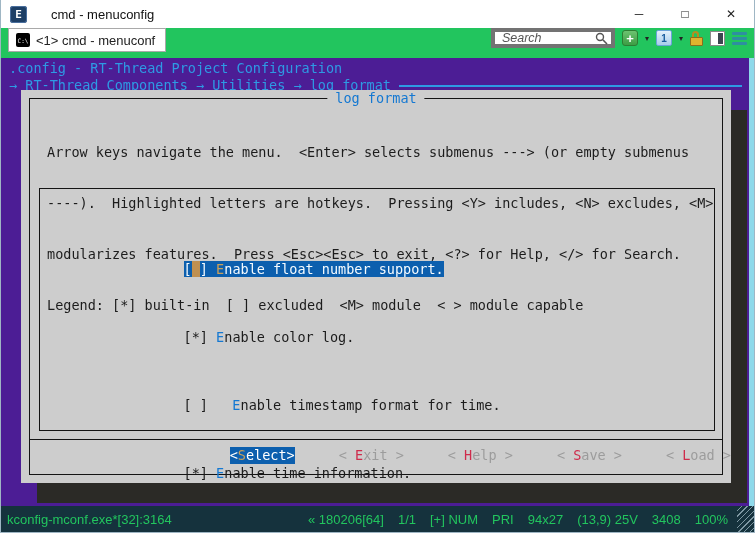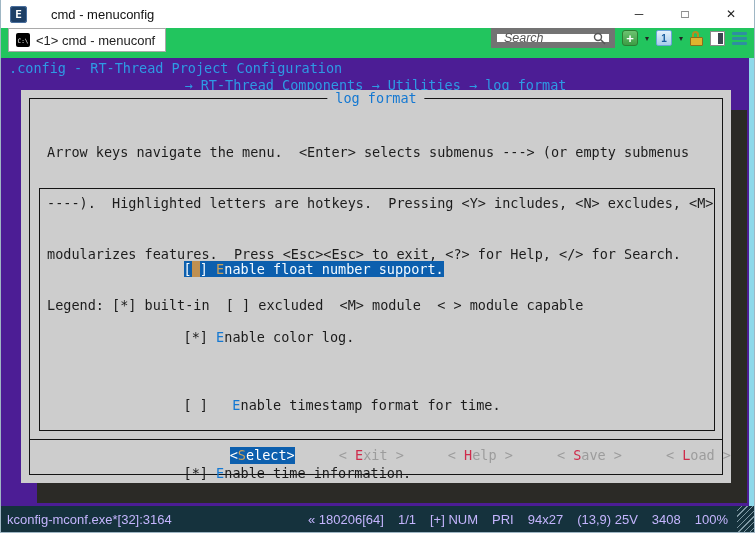--- a/index.html
+++ b/index.html
@@ -10,41 +10,41 @@
   .app-icon{width:17px;height:17px;border-radius:3px;background:#1d3f66;color:#fff;display:grid;place-items:center;
             font-family:"DejaVu Sans Mono",monospace;font-size:11px;font-weight:bold;box-shadow:inset 0 0 0 1px #4a6f9e;}
   .title{margin-left:24px;font-size:13px;color:#111;}
   .win-controls{margin-left:auto;display:flex;height:28px;}
   .win-btn{width:46px;height:28px;display:flex;align-items:center;justify-content:center;font-size:12px;color:#222;cursor:default;}
   
   .tabbar{height:28px;flex:0 0 28px;display:flex;align-items:flex-start;background:#22c55e;padding:0 4px 2px 4px;}
   .tab{height:22px;display:flex;align-items:center;gap:6px;padding:0 10px 0 7px;background:#fff;border:1px solid #a9a9a9;margin-left:3px;font-size:13px;color:#222;}
   .tab-icon{width:14px;height:14px;background:#000;color:#f2f2f2;display:grid;place-items:center;font-family:"DejaVu Sans Mono",monospace;font-size:6px;border-radius:2px;}
   .tabbar-right{margin-left:auto;display:flex;align-items:center;gap:7px;padding-right:3px;}
-  .searchbox{width:124px;height:20px;border:6px solid #737373;background:#fff;display:flex;align-items:center;padding:0 3px 0 5px;box-sizing:border-box;}
+  .searchbox{width:124px;height:20px;border:4px solid #737373;background:#fff;display:flex;align-items:center;padding:0 3px 0 5px;box-sizing:border-box;}
   .searchbox input{border:0;outline:0;flex:1;min-width:0;font-family:"Liberation Sans",sans-serif;font-size:12.5px;font-style:italic;color:#333;background:transparent;}
   .searchbox input::placeholder{color:#555;font-style:italic;}
   .plus-btn{width:16px;height:16px;border-radius:3px;background:linear-gradient(#6cc270,#3d9d44);border:1px solid #2d7d33;box-sizing:border-box;
             color:#fff;font-size:13px;font-weight:bold;display:grid;place-items:center;line-height:1;}
   .caret{font-size:8px;color:#222;}
   .winswitch{width:16px;height:16px;border-radius:2px;background:linear-gradient(#e3f0fb,#a9cdec);border:1px solid #6aa3d8;box-sizing:border-box;
              color:#1a5c9e;font-size:10px;font-weight:bold;display:grid;place-items:center;}
   .lock{width:13px;height:15px;position:relative;}
   .lock::before{content:"";position:absolute;top:0;left:2px;width:7px;height:7px;border:2px solid #b68d20;border-bottom:none;border-radius:4px 4px 0 0;box-sizing:border-box;}
   .lock::after{content:"";position:absolute;bottom:0;left:0;width:13px;height:9px;background:#e0b32e;border:1px solid #8a6d1d;box-sizing:border-box;border-radius:1px;}
   .console-icon{width:15px;height:15px;background:#fff;border:1px solid #8a8a8a;box-sizing:border-box;position:relative;}
   .console-icon::after{content:"";position:absolute;right:1px;top:1px;bottom:1px;width:5px;background:#3c4650;}
   .hamburger{display:flex;flex-direction:column;gap:2px;}
   .hamburger i{display:block;width:15px;height:3px;background:#2e8fa0;border-radius:1px;}
   
   .terminal{position:relative;flex:1;background:#4c1d95;overflow:hidden;
             font-family:"DejaVu Sans Mono",monospace;font-size:13.5px;line-height:17px;color:#2e9ae4;}
   .terminal *{white-space:pre;}
   .t-line1{position:absolute;left:8px;top:2px;}
-  .t-line2{position:absolute;left:8px;top:19px;right:12px;display:flex;align-items:center;flex-direction:column;}
+  .t-line2{position:absolute;left:8px;top:19px;right:12px;display:flex;align-items:center;}
   .t-line2 .rule{flex:1;height:0;border-top:2px solid #2e9ae4;margin-left:8px;margin-top:1px;}
   .scrollbar{position:absolute;right:0;top:0;bottom:0;width:5px;background:#8ed9ea;}
   .dialog{position:absolute;left:20px;top:32px;width:710px;height:393px;background:#cdcdcd;color:#1c1c1c;
           box-shadow:16px 20px 0 0 #2b2a26;}
   .dlg-border{position:absolute;inset:8px;border:1px solid #141414;}
   .dlg-title{position:absolute;top:-9px;left:50%;transform:translateX(-50%);background:#cdcdcd;padding:0 8px;color:#1478d2;}
   .dlg-help{position:absolute;left:26px;top:20px;}
   .listbox{position:absolute;left:18px;top:98px;width:676px;height:243px;border:1px solid #141414;box-sizing:border-box;}
   .items{position:absolute;left:46px;top:4px;}
   .item{height:17px;}
@@ -52,21 +52,21 @@
   .row.sel{background:#0c5fae;color:#f5fbff;}
   .row.sel .hot{color:#caa05a;}
   .cursor{background:#bf9051;color:#bf9051;}
   .separator{position:absolute;left:8px;right:8px;top:349px;border-top:1px solid #141414;}
   .buttons{position:absolute;left:0;right:0;top:357px;display:flex;justify-content:flex-end;gap:44px;}
   .btn{color:#9c9c9c;}
   .btn .hot{color:#cf2b4b;}
   .btn.sel{background:#0c5fae;color:#ffffff;}
   .btn.sel .hot{color:#caa05a;}
   
-  .statusbar{height:26px;flex:0 0 26px;background:#15323d;color:#c4b5fd;display:flex;align-items:center;
+  .statusbar{height:26px;flex:0 0 26px;background:#15323d;color:#22c55e;display:flex;align-items:center;
              font-size:13px;padding:0 4px;position:relative;}
   .sb-left{margin-left:2px;}
   .sb-right{margin-left:auto;display:flex;gap:14px;margin-right:22px;text-align:right;}
   .grip{position:absolute;right:0;top:0;bottom:0;width:17px;
         background:repeating-linear-gradient(135deg,transparent 0 3px,#7e97a2 3px 4px);}
 </style>
 </head>
 <body>
 
 <div class="window">

